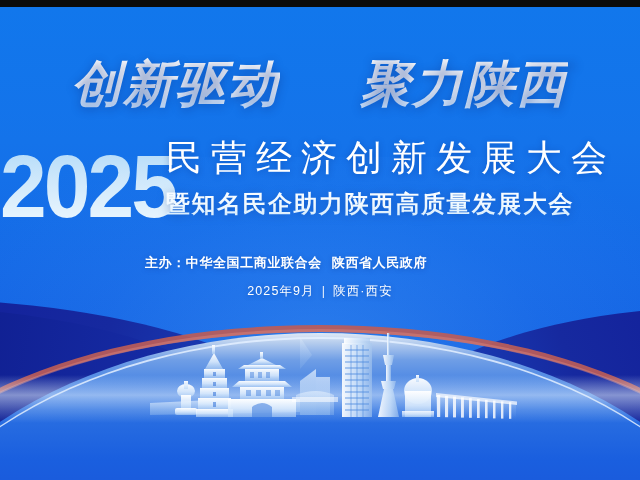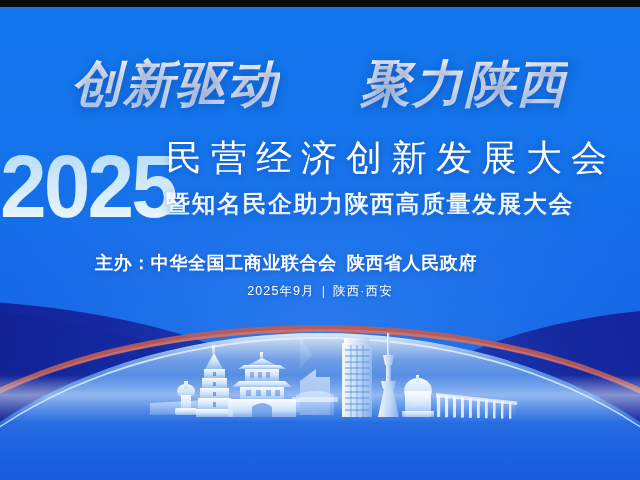--- a/index.html
+++ b/index.html
@@ -132,21 +132,21 @@
     font-weight:700;
     letter-spacing:1.5px;
     white-space:nowrap;
     background:linear-gradient(180deg,#ffffff 0%,#eef8ff 55%,#c6e3fb 100%);
     -webkit-background-clip:text;background-clip:text;color:transparent;
     filter:drop-shadow(0 1px 5px rgba(8,48,135,.35));
   }
 
   .organizer{
     position:absolute;top:247px;left:0;width:572px;text-align:center;
-    font-size:18px;line-height:18px;font-weight:700;color:#ffffff;
+    font-size:13px;line-height:18px;font-weight:700;color:#ffffff;
     letter-spacing:.6px;
     text-shadow:0 1px 5px rgba(8,48,135,.35);
   }
   .organizer .sp{display:inline-block;width:10px;}
 
   .datebar{
     position:absolute;top:276px;left:0;width:640px;text-align:center;
     font-size:12.5px;line-height:17px;font-weight:400;color:#ffffff;
     letter-spacing:1.1px;
     text-shadow:0 1px 5px rgba(8,48,135,.35);

